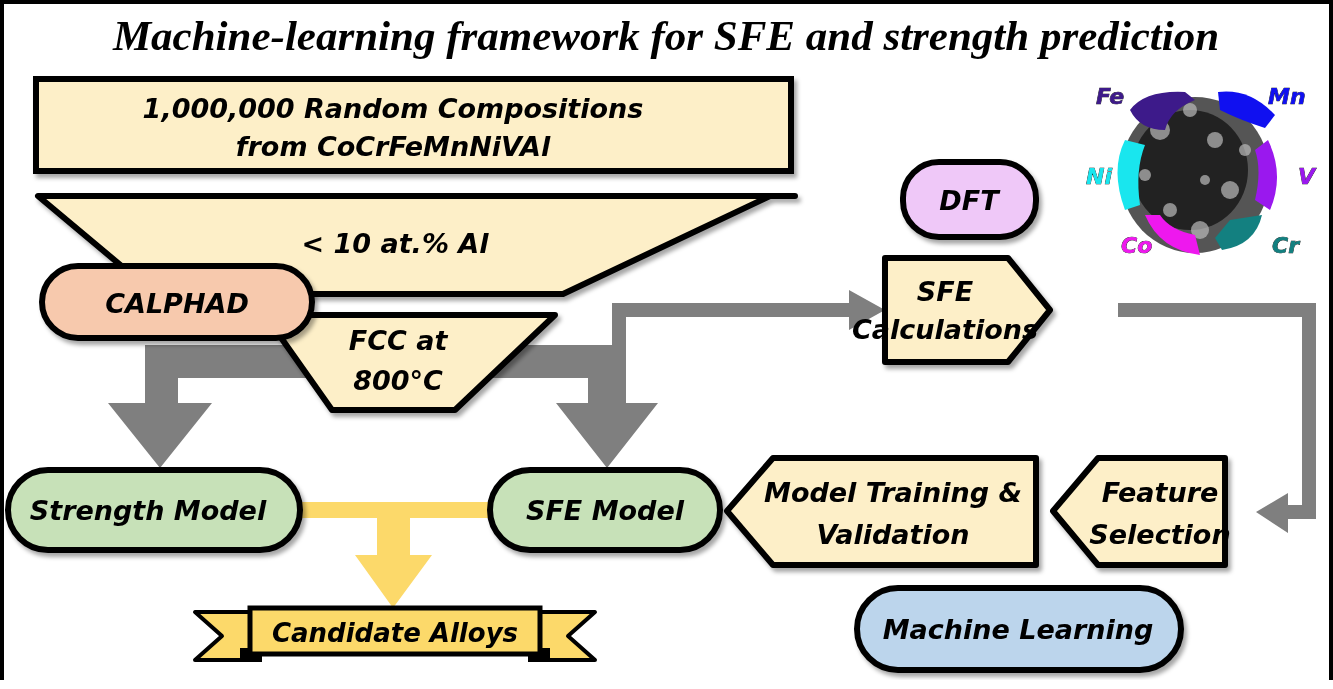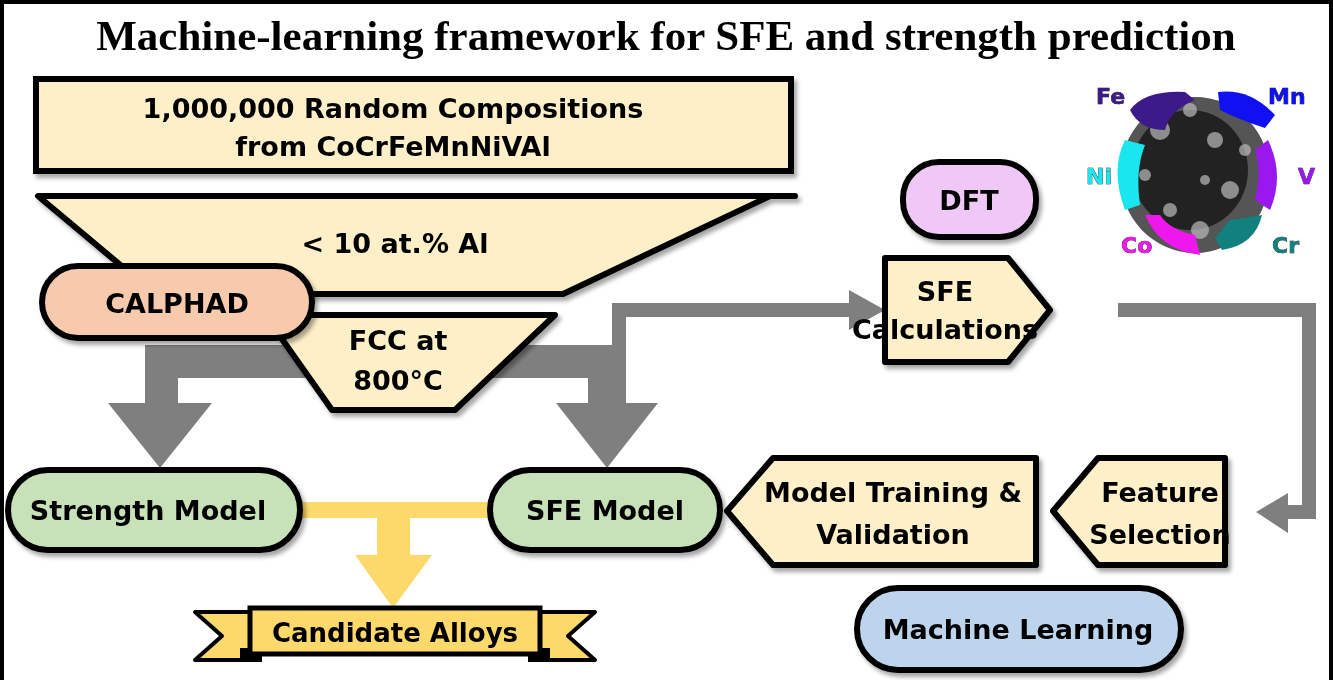--- a/index.html
+++ b/index.html
@@ -1,16 +1,16 @@
 <!DOCTYPE html>
 <html><head>
 <meta charset="utf-8">
 <style>
   html,body{margin:0;padding:0;background:#fff;}
-  .frame{position:relative;width:1333px;height:680px;overflow:hidden;background:#fff;}
+  .frame{position:relative;width:1333px;height:680px;overflow:hidden;background:#fff;font-style:italic;}
   svg{position:absolute;left:0;top:0;}
   .title{font-family:"Liberation Serif",serif;font-weight:bold;font-size:43px;fill:#000;}
   .lbl{font-family:"DejaVu Sans",sans-serif;font-weight:bold;fill:#000;}
   .elab{font-family:"DejaVu Sans",sans-serif;font-weight:bold;font-size:22px;stroke:#000;stroke-width:0.6px;paint-order:stroke;}
 </style>
 </head>
 <body>
 
 <div class="frame">
 <svg width="1333" height="689" viewBox="0 0 1333 689">

